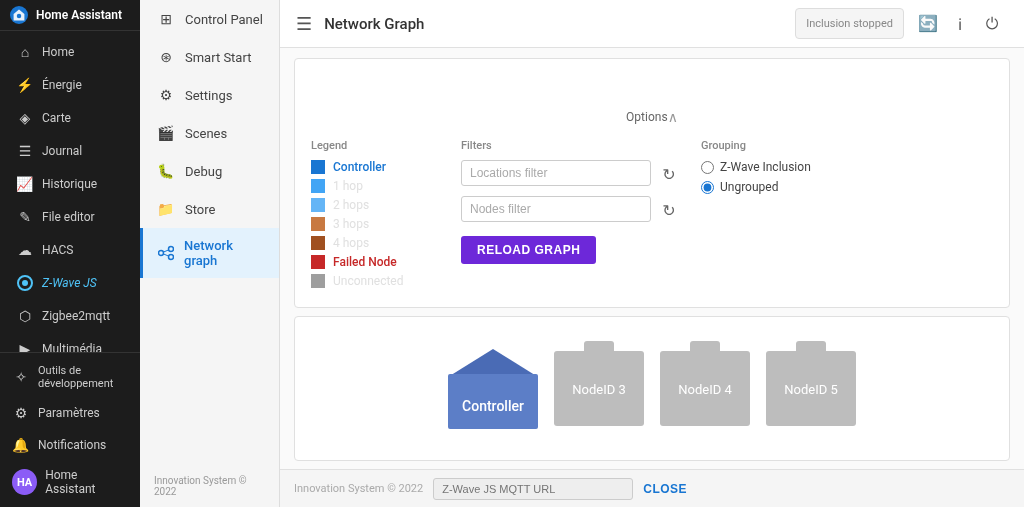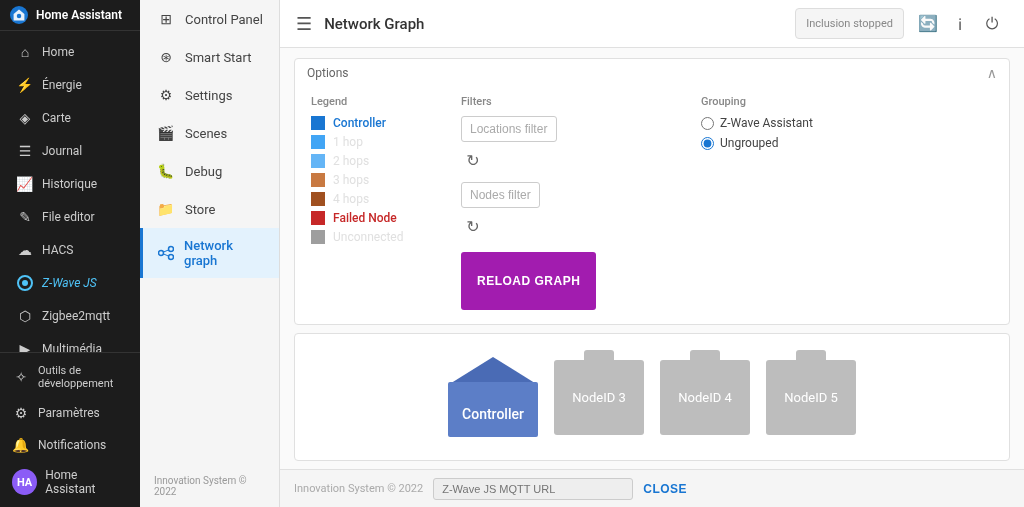--- a/index.html
+++ b/index.html
@@ -193,23 +193,24 @@
     .options-panel {
       background: #fff;
       border: 1px solid #e0e0e0;
       margin: 10px 14px 8px;
       border-radius: 4px;
       flex-shrink: 0;
     }
     .options-header {
       display: flex;
       align-items: center;
-      justify-content: space-between;
+      justify-content: center;
       padding: 6px 12px;
       cursor: pointer;
+      margin-top: 44px;
     }
     .options-header-label {
       font-size: 12px;
       color: #666;
     }
     .options-body {
       padding: 8px 16px 14px;
       display: flex;
       gap: 20px;
     }
@@ -242,24 +243,23 @@
     .legend-item.failed .legend-color { background: #c62828; }
     .legend-item.unconnected .legend-color { background: #9e9e9e; }
     .legend-item a { color: #1976d2; text-decoration: none; font-weight: 500; }
 
     .filters-col {
       flex: 1;
       max-width: 220px;
     }
     .filter-row {
       display: flex;
-      align-items: flex-start;
+      align-items: flex-end;
       margin-bottom: 10px;
       gap: 6px;
-      flex-direction: column;
     }
     .filter-select {
       flex: 1;
       padding: 5px 8px;
       border: 1px solid #ccc;
       border-radius: 3px;
       font-size: 12px;
       color: #aaa;
       background: #fff;
       appearance: none;
@@ -270,24 +270,24 @@
       width: 24px;
       height: 24px;
       display: flex;
       align-items: center;
       justify-content: center;
       color: #666;
       font-size: 16px;
       cursor: pointer;
     }
     .reload-btn {
-      background: #a21caf;
+      background: #6d28d9;
       color: #fff;
       border: none;
-      padding: 22px 16px;
+      padding: 7px 16px;
       border-radius: 3px;
       font-size: 12px;
       font-weight: 600;
       cursor: pointer;
       letter-spacing: 0.5px;
       margin-top: 4px;
     }
 
     .grouping-col {
       min-width: 140px;
@@ -619,21 +619,21 @@
             </select>
             <div class="refresh-icon">↻</div>
           </div>
           <button class="reload-btn">RELOAD GRAPH</button>
         </div>
 
         <div class="grouping-col">
           <div class="options-section-title">Grouping</div>
           <label class="radio-item">
             <input type="radio" name="grouping" value="locations" style="">
-            <span>Z-Wave Assistant</span>
+            <span>Z-Wave Inclusion</span>
           </label>
           <label class="radio-item">
             <input type="radio" name="grouping" value="ungrouped" checked="" style="">
             <span>Ungrouped</span>
           </label>
         </div>
 
       </div>
     </div>
 

